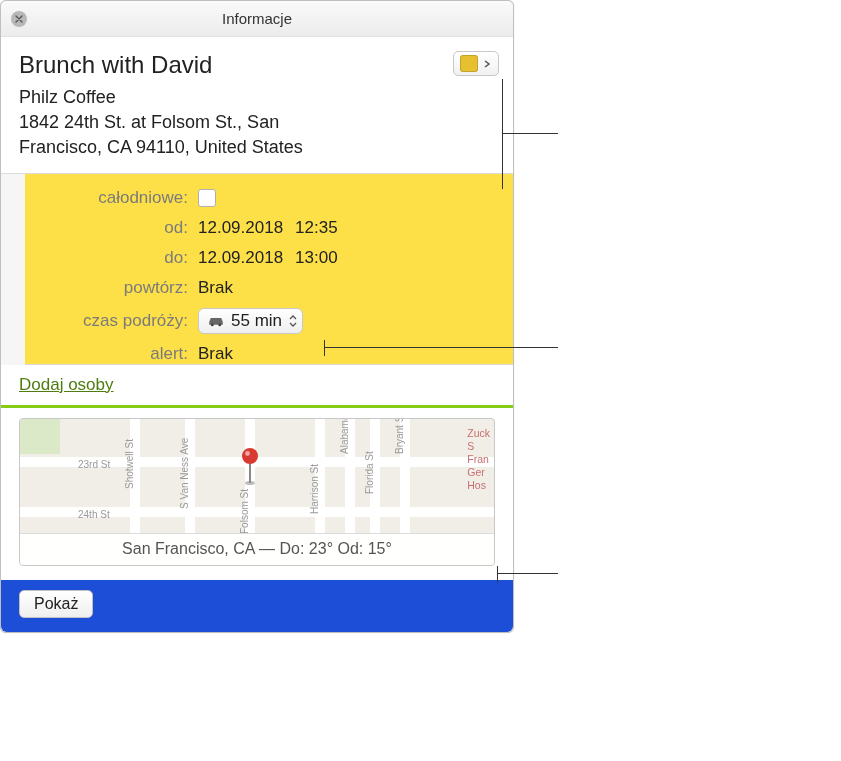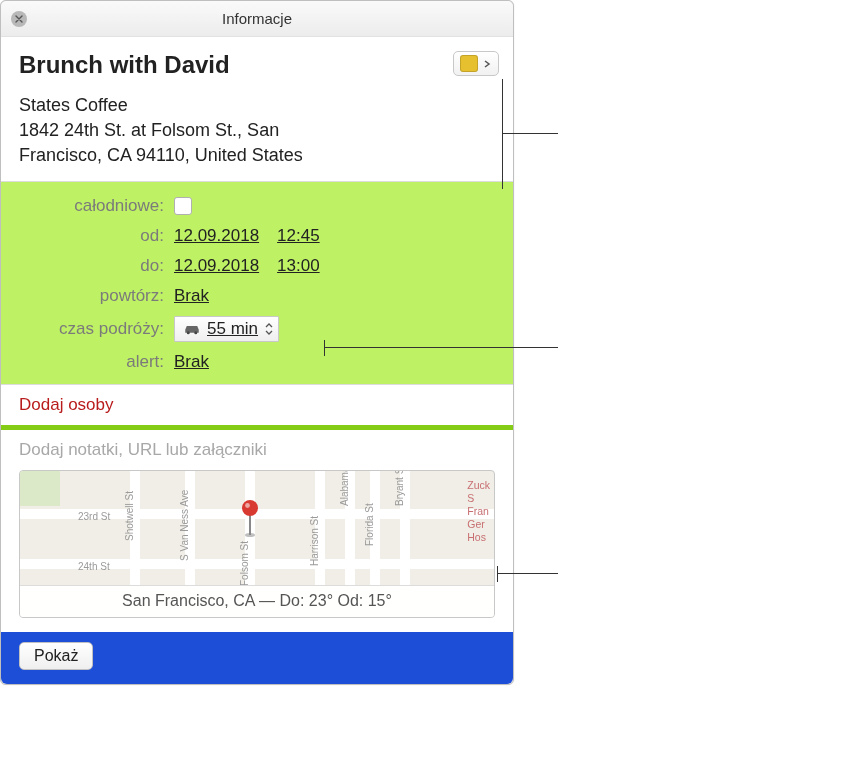--- a/index.html
+++ b/index.html
@@ -3,37 +3,37 @@
 <meta charset="utf-8">
 <style>
   * { box-sizing: border-box; margin: 0; padding: 0; font-family: -apple-system, "Helvetica Neue", Helvetica, Arial, sans-serif; }
   body { background: #fff; width: 841px; height: 761px; position: relative; }
   .window { width: 514px; border: 1px solid #bfbfbf; border-radius: 6px; background: #f6f6f6; box-shadow: 0 0 1px rgba(0,0,0,0.2); position: relative; }
   .titlebar { height: 36px; display: flex; align-items: center; justify-content: center; position: relative; border-bottom: 1px solid #e2e2e2; background: linear-gradient(#fafafa,#ececec); border-radius: 6px 6px 0 0; }
   .close-btn { position: absolute; left: 10px; top: 10px; width: 16px; height: 16px; border-radius: 50%; background: #b8b8b8; display: flex; align-items: center; justify-content: center; color: #555; font-size: 11px; line-height: 1; }
   .close-btn svg { width: 8px; height: 8px; }
   .title { font-size: 15px; color: #333; }
   .header { padding: 14px 18px 12px 18px; background: #fff; border-bottom: 1px solid #dcdcdc; position: relative; }
-  .event-title { font-size: 24px; font-weight: 700; color: #222; margin-bottom: 14px; }
+  .event-title { font-size: 24px; font-weight: 400; color: #222; margin-bottom: 6px; }
   .event-location { font-size: 18px; color: #222; line-height: 1.4; max-width: 380px; }
   .calendar-picker { position: absolute; right: 14px; top: 14px; display: flex; align-items: center; gap: 4px; border: 1px solid #c8c8c8; border-radius: 5px; padding: 3px 6px 3px 6px; background: linear-gradient(#ffffff,#f1f1f1); }
   .cal-swatch { width: 18px; height: 17px; border-radius: 3px; background: #e6c02f; border: 1px solid rgba(0,0,0,0.15); }
   .chev { width: 10px; height: 10px; }
   .chev svg { display: block; }
-  .details { padding: 14px 18px 12px 18px; border-bottom: 1px solid #dcdcdc; background: #bef264; }
+  .details { padding: 14px 18px 0 18px; border-bottom: 1px solid #dcdcdc; background: #fde047; margin-left: 24px; }
   .row { display: flex; align-items: center; margin-bottom: 10px; font-size: 17px; }
   .row:last-child { margin-bottom: 0; }
   .label { width: 155px; text-align: right; color: #7b7b7b; padding-right: 10px; }
-  .value { color: #222; display: flex; align-items: center; gap: 18px; text-decoration: underline; }
+  .value { color: #222; display: flex; align-items: center; gap: 12px; }
   .checkbox { width: 18px; height: 18px; border: 1px solid #b0b0b0; border-radius: 3px; background: #fff; }
-  .travel-select { display: inline-flex; align-items: center; border: 1px solid #c8c8c8; border-radius: 1px; background: linear-gradient(#ffffff,#efefef); padding: 2px 4px 2px 8px; gap: 6px; font-size: 17px; color: #222; }
+  .travel-select { display: inline-flex; align-items: center; border: 1px solid #c8c8c8; border-radius: 6px; background: linear-gradient(#ffffff,#efefef); padding: 2px 4px 2px 8px; gap: 6px; font-size: 17px; color: #222; }
   .car-icon { width: 18px; height: 14px; }
   .stepper { display: flex; flex-direction: column; line-height: 0; }
   .stepper svg { width: 10px; height: 7px; display: block; }
-  .section { padding: 10px 18px; border-bottom: 5px solid #84cc16; background: #fff; font-size: 17px; color: #b91c1c; }
+  .section { padding: 10px 18px; border-bottom: 3px solid #84cc16; background: #fff; font-size: 17px; color: #4d7c0f; text-decoration: underline; }
   .notes-section { padding: 10px 18px 14px 18px; background: #fff; }
   .notes-placeholder { font-size: 17px; color: #a8a8a8; margin-bottom: 10px; }
   .map { height: 148px; border: 1px solid #c8c8c8; border-radius: 4px; overflow: hidden; position: relative; background: #f0eee6; }
   .map-canvas { position: absolute; inset: 0; }
   .map-footer { position: absolute; left: 0; right: 0; bottom: 0; height: 32px; background: rgba(255,255,255,0.95); border-top: 1px solid #dcdcdc; display: flex; align-items: center; justify-content: center; font-size: 16px; color: #555; }
   .pin { position: absolute; left: 218px; top: 28px; }
   .footer { padding: 10px 18px 14px 18px; background: #1d4ed8; border-radius: 0 0 6px 6px; }
   .show-btn { font-size: 16px; color: #222; background: linear-gradient(#ffffff,#efefef); border: 1px solid #c0c0c0; border-radius: 5px; padding: 4px 14px; }
   .callout { position: absolute; border-top: 1px solid #333; }
   .callout::before { content: ""; position: absolute; left: -1px; top: -8px; width: 1px; height: 16px; background: #333; }
@@ -55,21 +55,21 @@
       <svg viewBox="0 0 8 8">
           <path d="M1 1 L7 7 M7 1 L1 7" stroke="#555" stroke-width="1.4" stroke-linecap="round"></path>
         </svg>
     </div>
     <div class="title">Informacje</div>
   </div>
 
   <div class="header">
     <div class="event-title">Brunch with David</div>
     <div class="event-location">
-      <span>States Coffee</span><br>
+      <span>Philz Coffee</span><br>
       <span>1842 24th St. at Folsom St., San</span><br>
       <span>Francisco, CA 94110, United States</span>
     </div>
     <div class="calendar-picker">
       <div class="cal-swatch"></div>
       <div class="chev">
         <svg viewBox="0 0 10 10">
             <path d="M3 2 L7 5 L3 8" fill="none" stroke="#555" stroke-width="1.5"></path>
           </svg>
       </div>
@@ -80,21 +80,21 @@
     <div class="row">
       <div class="label">całodniowe:</div>
       <div class="value">
           <div class="checkbox"></div>
         </div>
     </div>
     <div class="row">
       <div class="label">od:</div>
       <div class="value">
         <span>12.09.2018</span>
-        <span>12:45</span>
+        <span>12:35</span>
       </div>
     </div>
     <div class="row">
       <div class="label">do:</div>
       <div class="value">
         <span>12.09.2018</span>
         <span>13:00</span>
       </div>
     </div>
     <div class="row">
@@ -130,21 +130,20 @@
           <span>Brak</span>
         </div>
     </div>
   </div>
 
   <div class="section">
     <span>Dodaj osoby</span>
   </div>
 
   <div class="notes-section">
-    <div class="notes-placeholder">Dodaj notatki, URL lub załączniki</div>
     <div class="map">
       <div class="map-canvas">
         <div class="park" style="left:0;top:0;width:40px;height:35px;"></div>
 
         <div class="street-h" style="top:38px"></div>
         <div class="street-h" style="top:88px"></div>
         <div class="street-label" style="left:58px;top:40px">23rd St</div>
         <div class="street-label" style="left:58px;top:90px">24th St</div>
 
         <div class="street-v" style="left:110px"></div>

